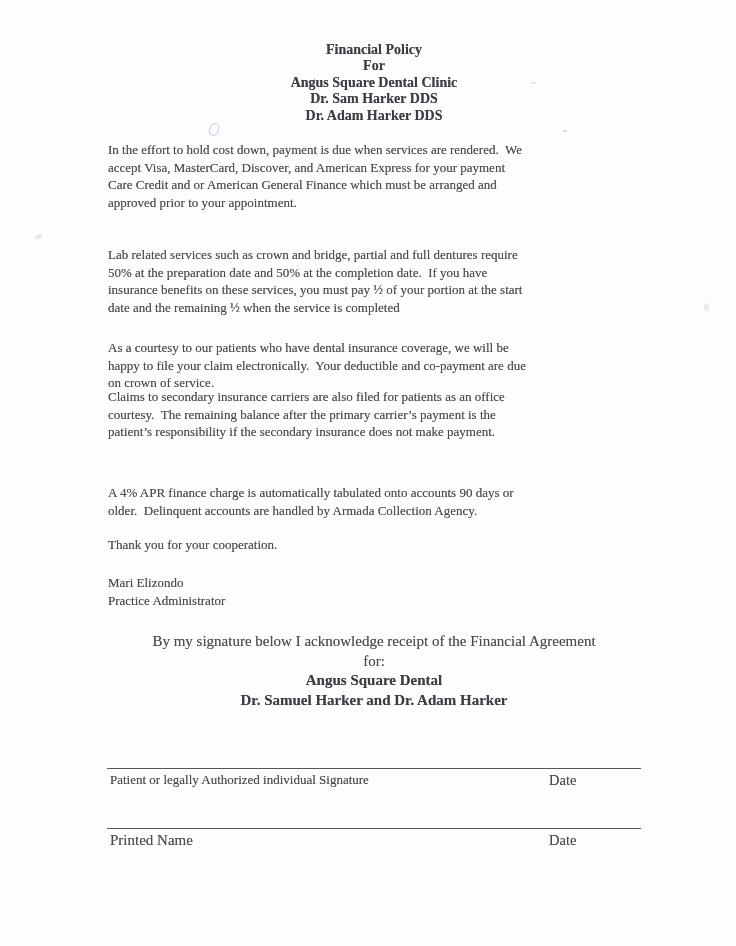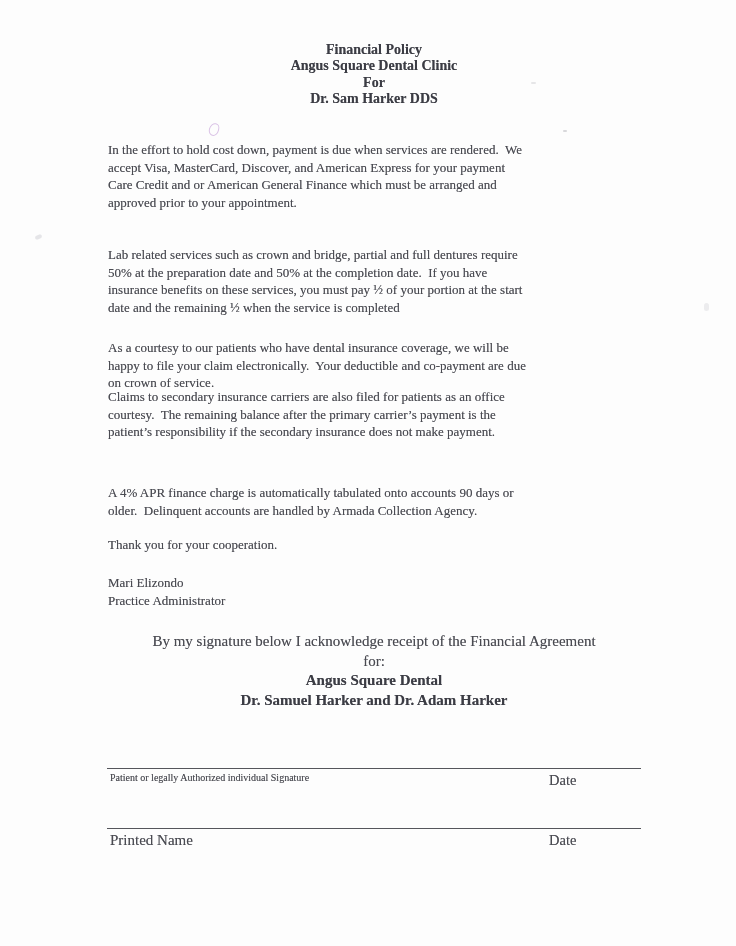--- a/index.html
+++ b/index.html
@@ -66,21 +66,21 @@
     left: 107px;
     width: 534px;
     border-top: 1.6px solid #55565c;
     height: 0;
   }
   .rule-1 { top: 768px; }
   .rule-2 { top: 828px; }
   .sig-label {
     position: absolute;
     left: 110px;
-    font-size: 10px;
+    font-size: 13px;
     white-space: pre;
   }
   .sig-label-1 { top: 772px; }
   .sig-label-2 { top: 832px; font-size: 15px; }
   .date-label {
     position: absolute;
     left: 549px;
     font-size: 14.5px;
   }
   .date-1 { top: 772px; }
@@ -102,23 +102,24 @@
   .speck-3 { top: 303px; left: 704px; width: 5px; height: 8px; background: #d8d8dc; opacity: .45; border-radius: 3px; }
   .speck-4 { top: 82px;  left: 531px; width: 5px; height: 2px; background: #cfcfd4; opacity: .5;  border-radius: 2px; }
 </style>
 </head>
 <body>
 
 <div class="page scan-soft">
 
   <div class="title-block">
     <div class="line">Financial Policy</div>
+    <div class="line">For</div>
     <div class="line">Angus Square Dental Clinic</div>
-    <div class="line">For</div>
     <div class="line">Dr. Sam Harker DDS</div>
+    <div class="line">Dr. Adam Harker DDS</div>
   </div>
 
   <div class="para p1">
     <div class="line">In the effort to hold cost down, payment is due when services are rendered.  We</div>
     <div class="line">accept Visa, MasterCard, Discover, and American Express for your payment</div>
     <div class="line">Care Credit and or American General Finance which must be arranged and</div>
     <div class="line">approved prior to your appointment.</div>
   </div>
 
   <div class="para p2">

